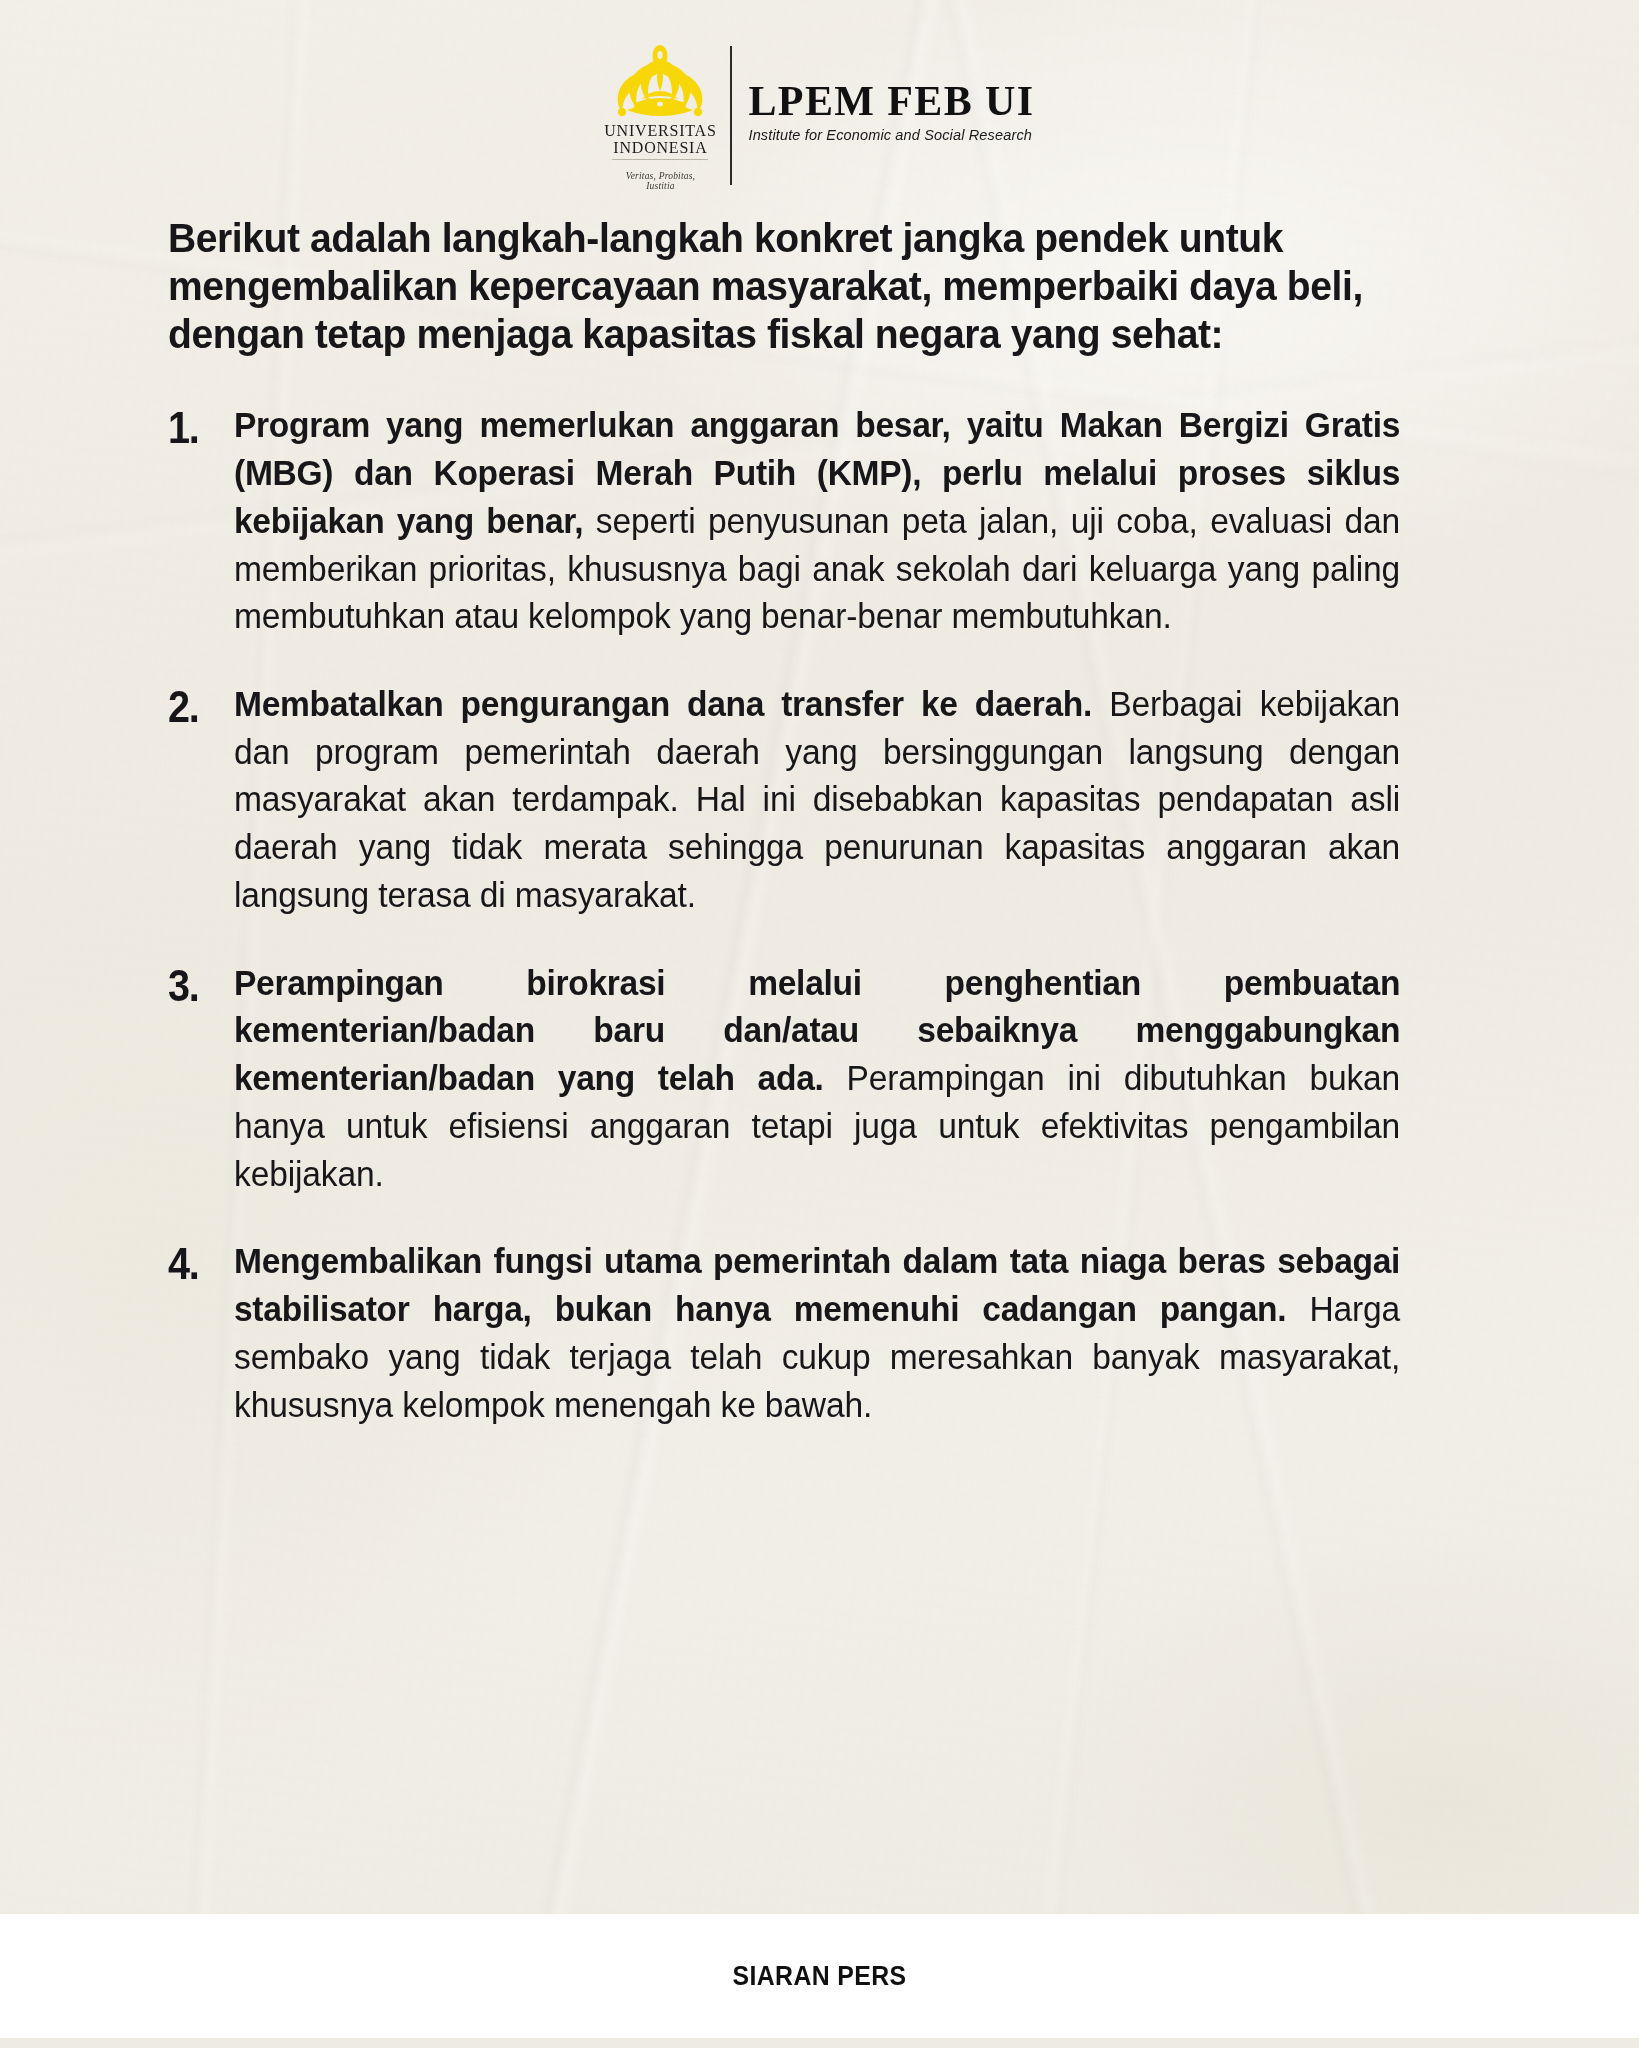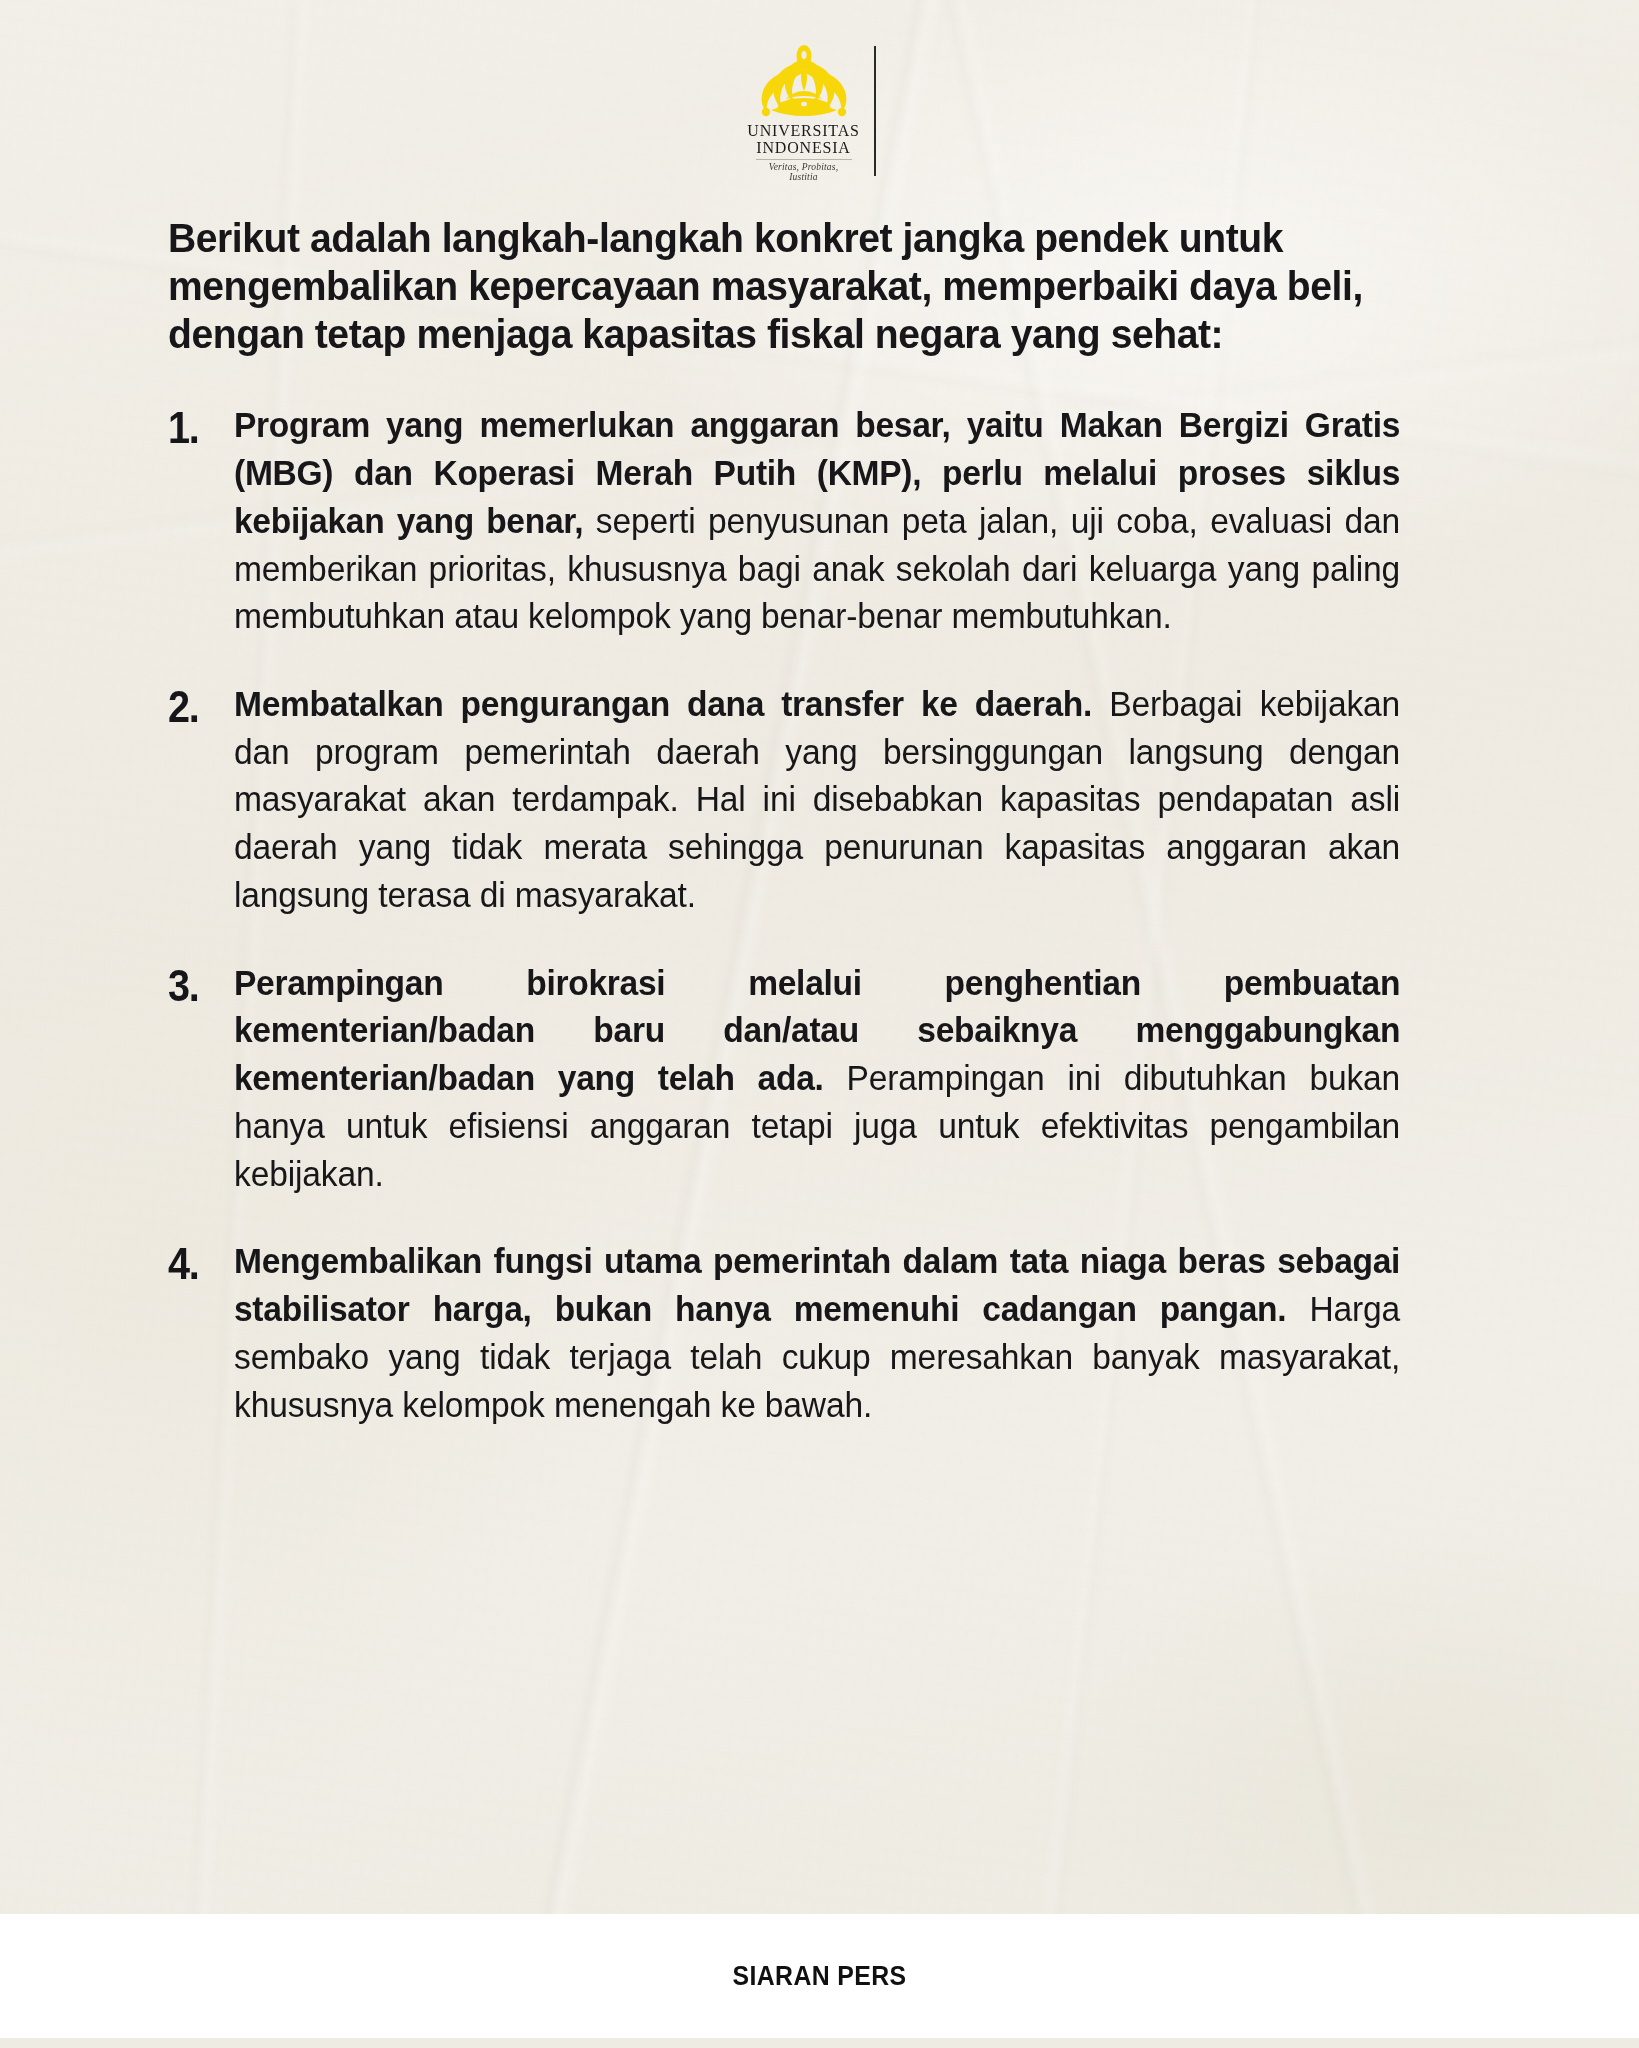--- a/index.html
+++ b/index.html
@@ -86,21 +86,21 @@
   }
   .uni-motto {
     font-family: "Liberation Serif", serif;
     font-style: italic;
     font-size: 9.5px;
     letter-spacing: 0.2px;
     color: #3a3a32;
     text-align: center;
     margin-top: 3px;
     border-top: 1px solid #b9b5a8;
-    padding-top: 2px;
+    padding-top: 11px;
     width: 96px;
   }
   .logo-divider {
     width: 2px;
     background: #2a2a26;
     margin: 4px 16px 6px 14px;
     align-self: stretch;
   }
   .lpem-col {
     display: flex;
@@ -264,20 +264,24 @@
         </svg>
         <div class="uni-name">
           <span>UNIVERSITAS</span><br>
           <span>INDONESIA</span>
         </div>
         <div class="uni-motto">Veritas, Probitas, Iustitia</div>
       </div>
 
       <div class="logo-divider"></div>
 
+      <div class="lpem-col">
+        <div class="lpem-title">LPEM FEB UI</div>
+        <div class="lpem-sub">Institute for Economic and Social Research</div>
+      </div>
 
     </div>
   </div>
 
   <div class="content">
 
     <h1 class="headline">Berikut adalah langkah-langkah konkret jangka pendek untuk mengembalikan kepercayaan masyarakat, memperbaiki daya beli, dengan tetap menjaga kapasitas fiskal negara yang sehat:</h1>
 
     <div class="item">
       <div class="item-num">1.</div>

